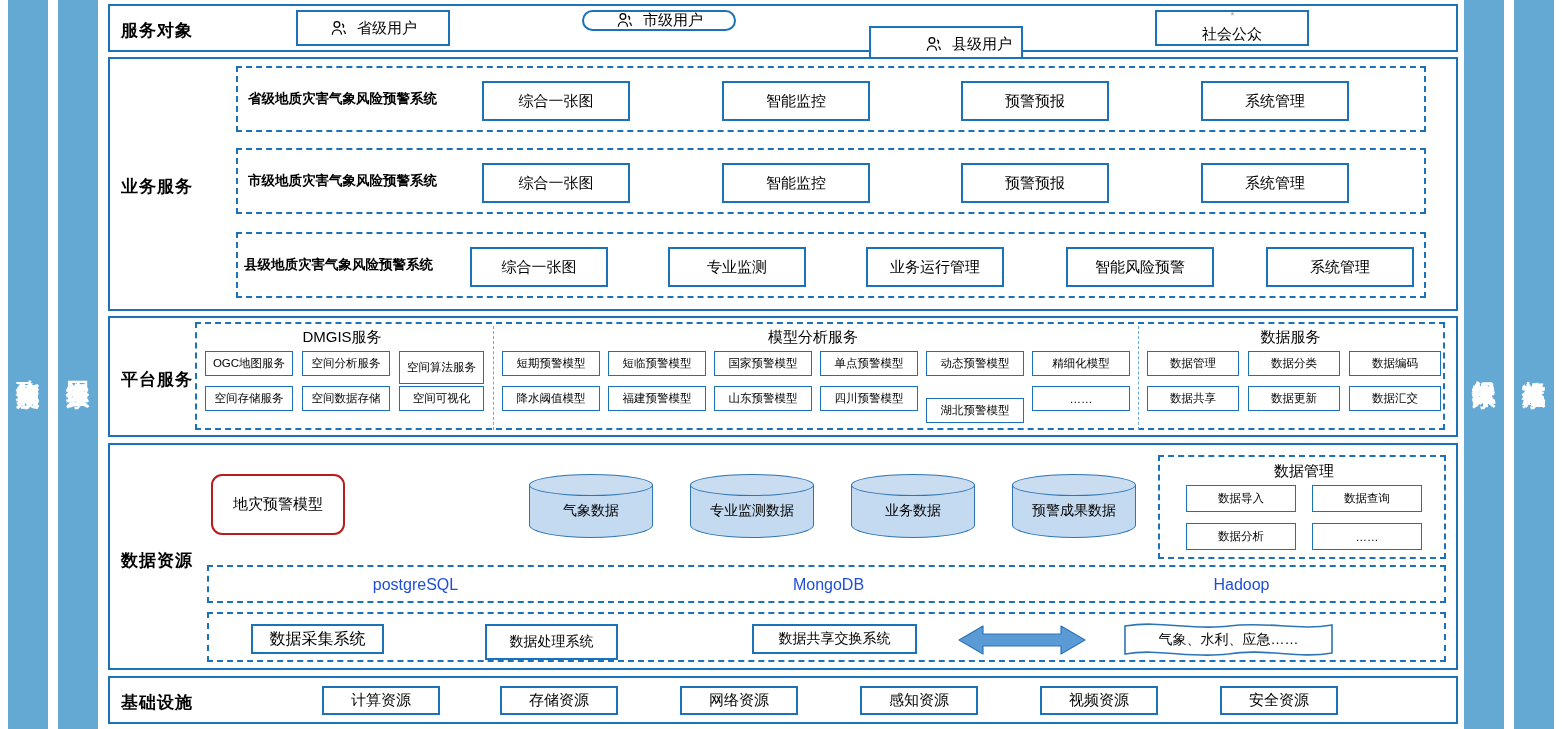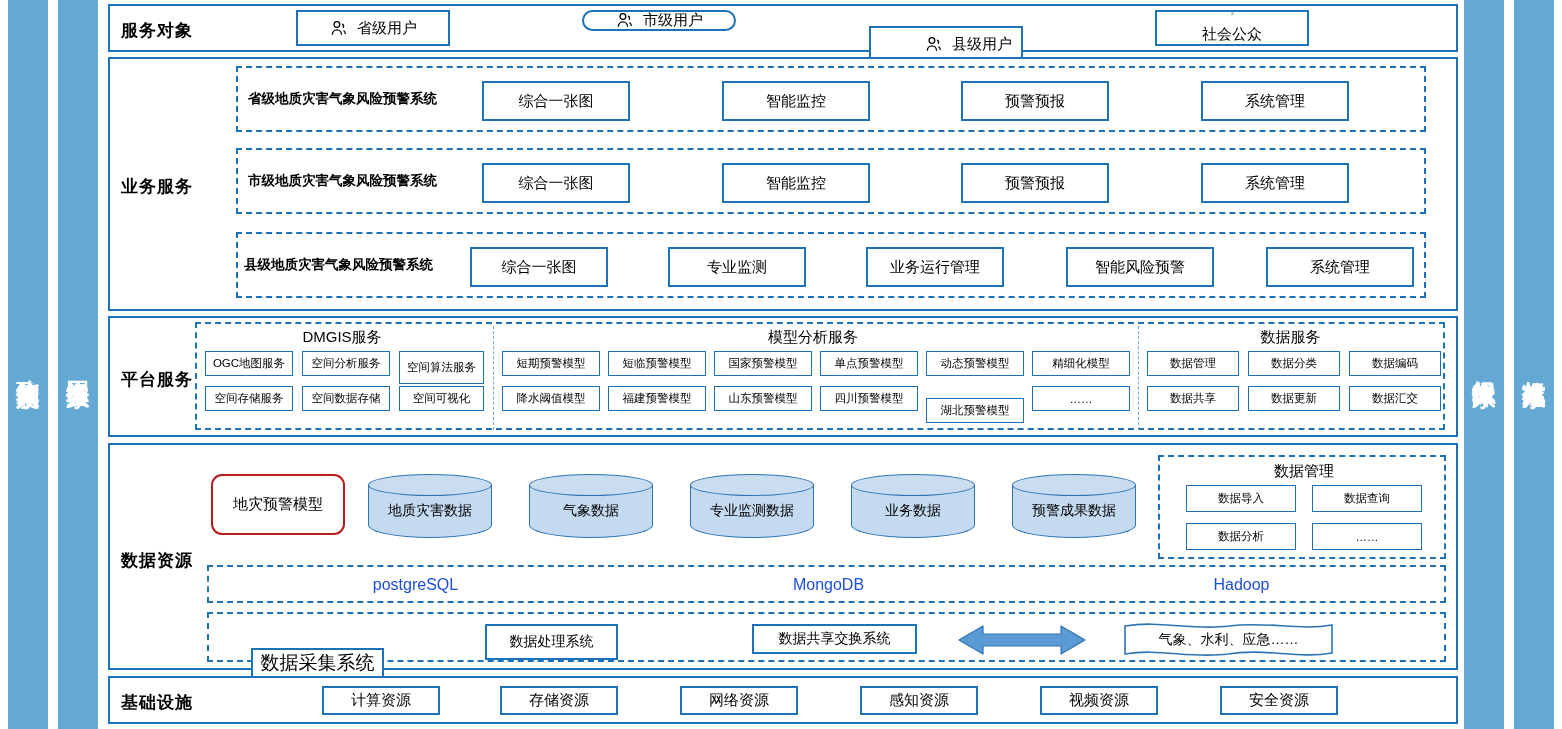--- a/index.html
+++ b/index.html
@@ -282,25 +282,20 @@
     <div class="box thin" style="left:950px; top:62px; width:92px; height:25px;">数据共享</div>
     <div class="box thin" style="left:1051px; top:62px; width:92px; height:25px;">数据更新</div>
     <div class="box thin" style="left:1152px; top:62px; width:92px; height:25px;">数据汇交</div>
   </div>
 
   <div class="layer" style="left:108px; top:443px; width:1350px; height:227px;"></div>
   <div class="layer-label" style="left:121px; top:549px;">数据资源</div>
 
   <div class="roundbox" style="left:211px; top:474px; width:134px; height:61px;">地灾预警模型</div>
 
-  <div class="cyl" style="left:368px; top:474px;">
-    <div class="body"></div>
-    <div class="top"></div>
-    <div class="cyl-label">地质灾害数据</div>
-  </div>
   <div class="cyl" style="left:529px; top:474px;">
     <div class="body"></div>
     <div class="top"></div>
     <div class="cyl-label">气象数据</div>
   </div>
   <div class="cyl" style="left:690px; top:474px;">
     <div class="body"></div>
     <div class="top"></div>
     <div class="cyl-label">专业监测数据</div>
   </div>
@@ -323,21 +318,21 @@
     <div class="box thin" style="left:152px; top:66px; width:110px; height:27px;">……</div>
   </div>
 
   <div class="dgroup" style="left:207px; top:565px; width:1239px; height:38px;">
     <div class="dblabel" style="left:0; top:9px; width:413px;">postgreSQL</div>
     <div class="dblabel" style="left:413px; top:9px; width:413px;">MongoDB</div>
     <div class="dblabel" style="left:826px; top:9px; width:413px;">Hadoop</div>
   </div>
 
   <div class="dgroup" style="left:207px; top:612px; width:1239px; height:50px;">
-    <div class="box" style="left:42px; top:10px; width:133px; height:30px; font-size:19px;margin-top:24px;">数据采集系统</div>
+    <div class="box" style="left:42px; top:10px; width:133px; height:30px; font-size:16px;">数据采集系统</div>
     <div class="box" style="left:276px; top:10px; width:133px; height:36px; font-size:14px;">数据处理系统</div>
     <div class="box" style="left:543px; top:10px; width:165px; height:30px; font-size:14px;">数据共享交换系统</div>
 
     <svg class="darrow" style="left:748px; top:8px;" width="130" height="36" viewBox="0 0 130 36">
       <path d="M2 18 L26 4 L26 12 L104 12 L104 4 L128 18 L104 32 L104 24 L26 24 L26 32 Z" fill="#5B9BD5" stroke="#2E75B6" stroke-width="1.2" stroke-linejoin="round"></path>
     </svg>
 
     <div class="waveshape" style="left:912px; top:6px; width:215px; height:40px;">
       <svg width="215" height="40" viewBox="0 0 215 40" style="position:absolute; left:0; top:0;">
         <path d="M4 6 C40 0, 72 11, 108 6 C146 1, 178 11, 211 5 L211 33 C176 39, 144 28, 107 34 C70 39, 38 28, 4 34 Z" fill="#ffffff" stroke="#2E75B6" stroke-width="1.6"></path>

